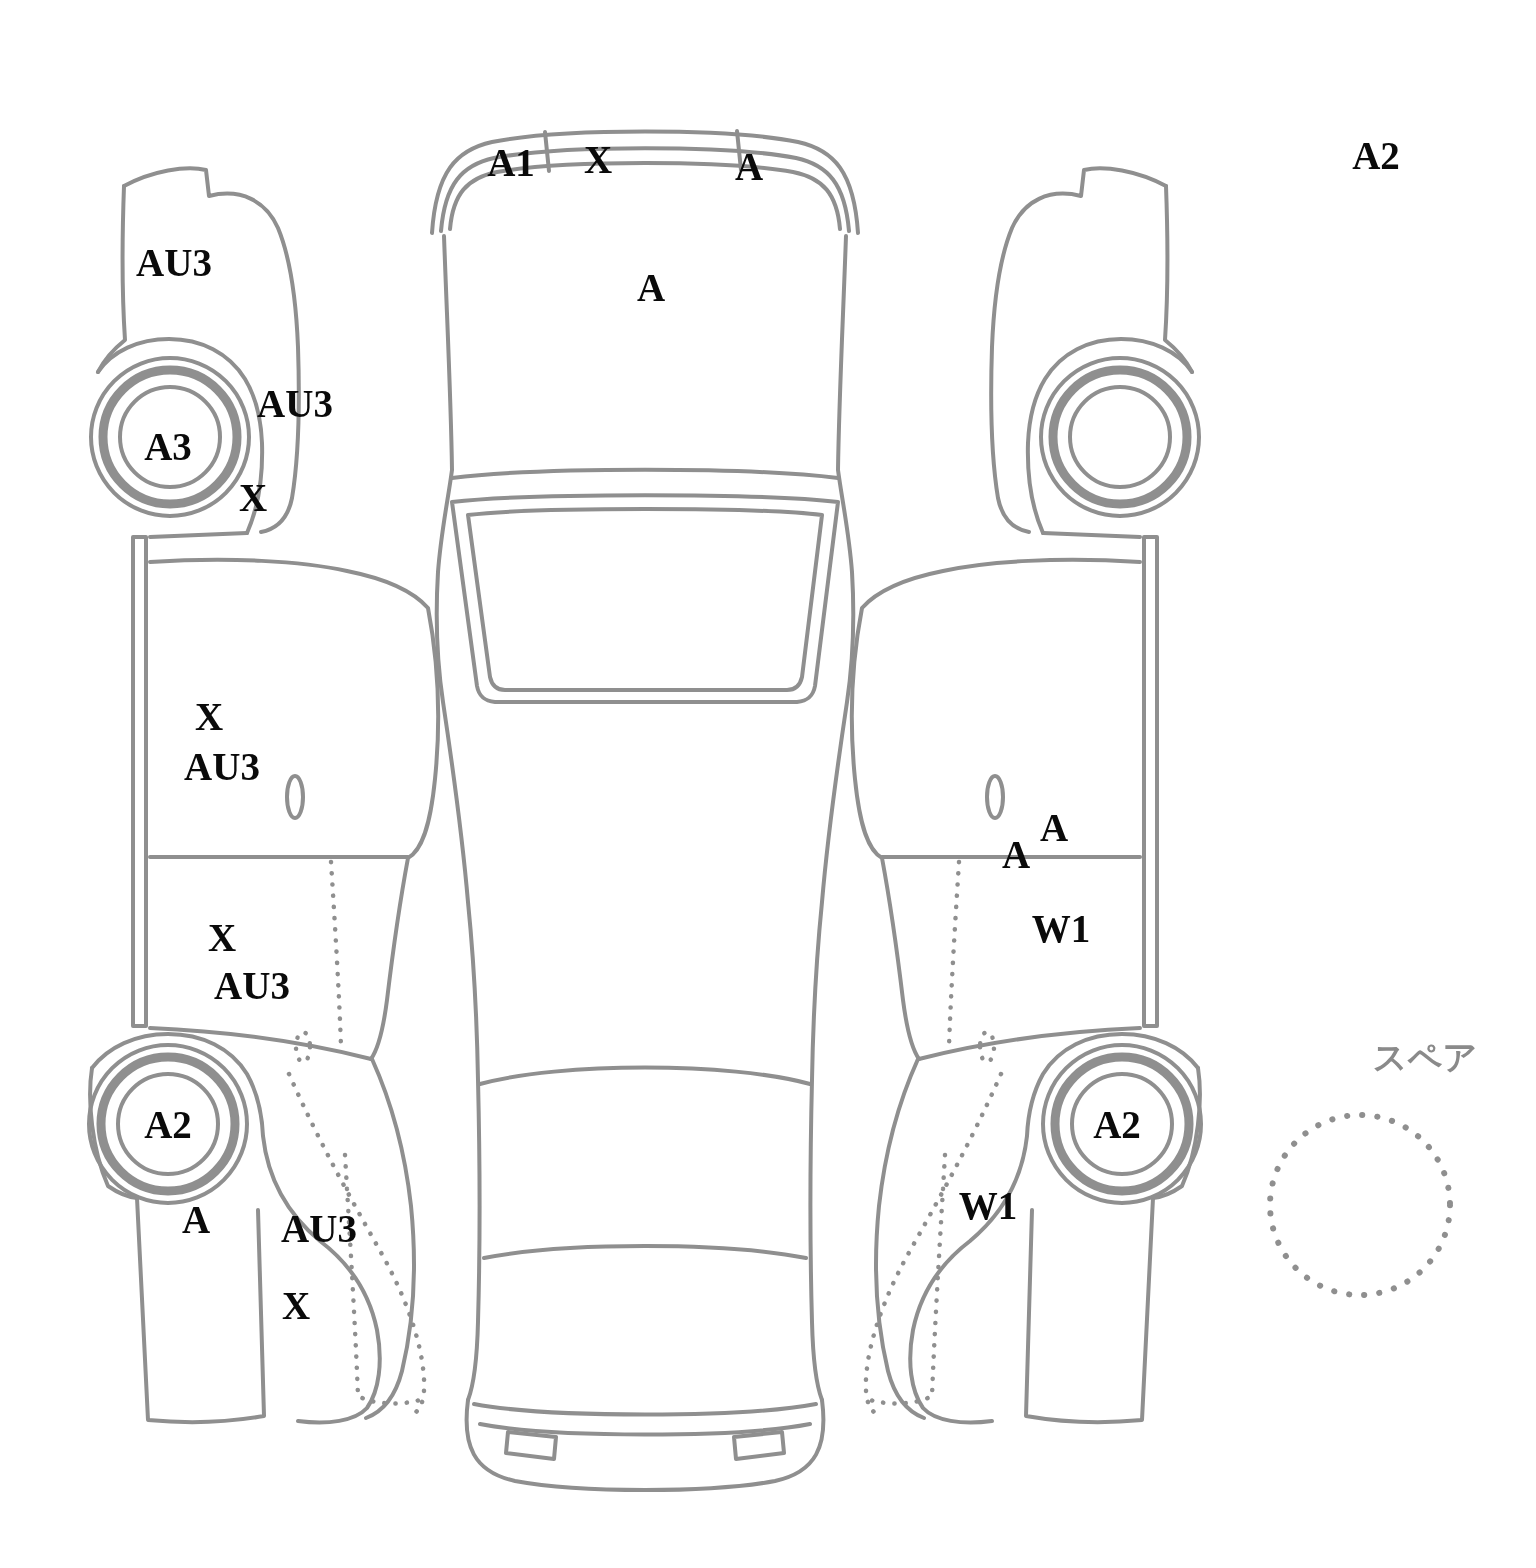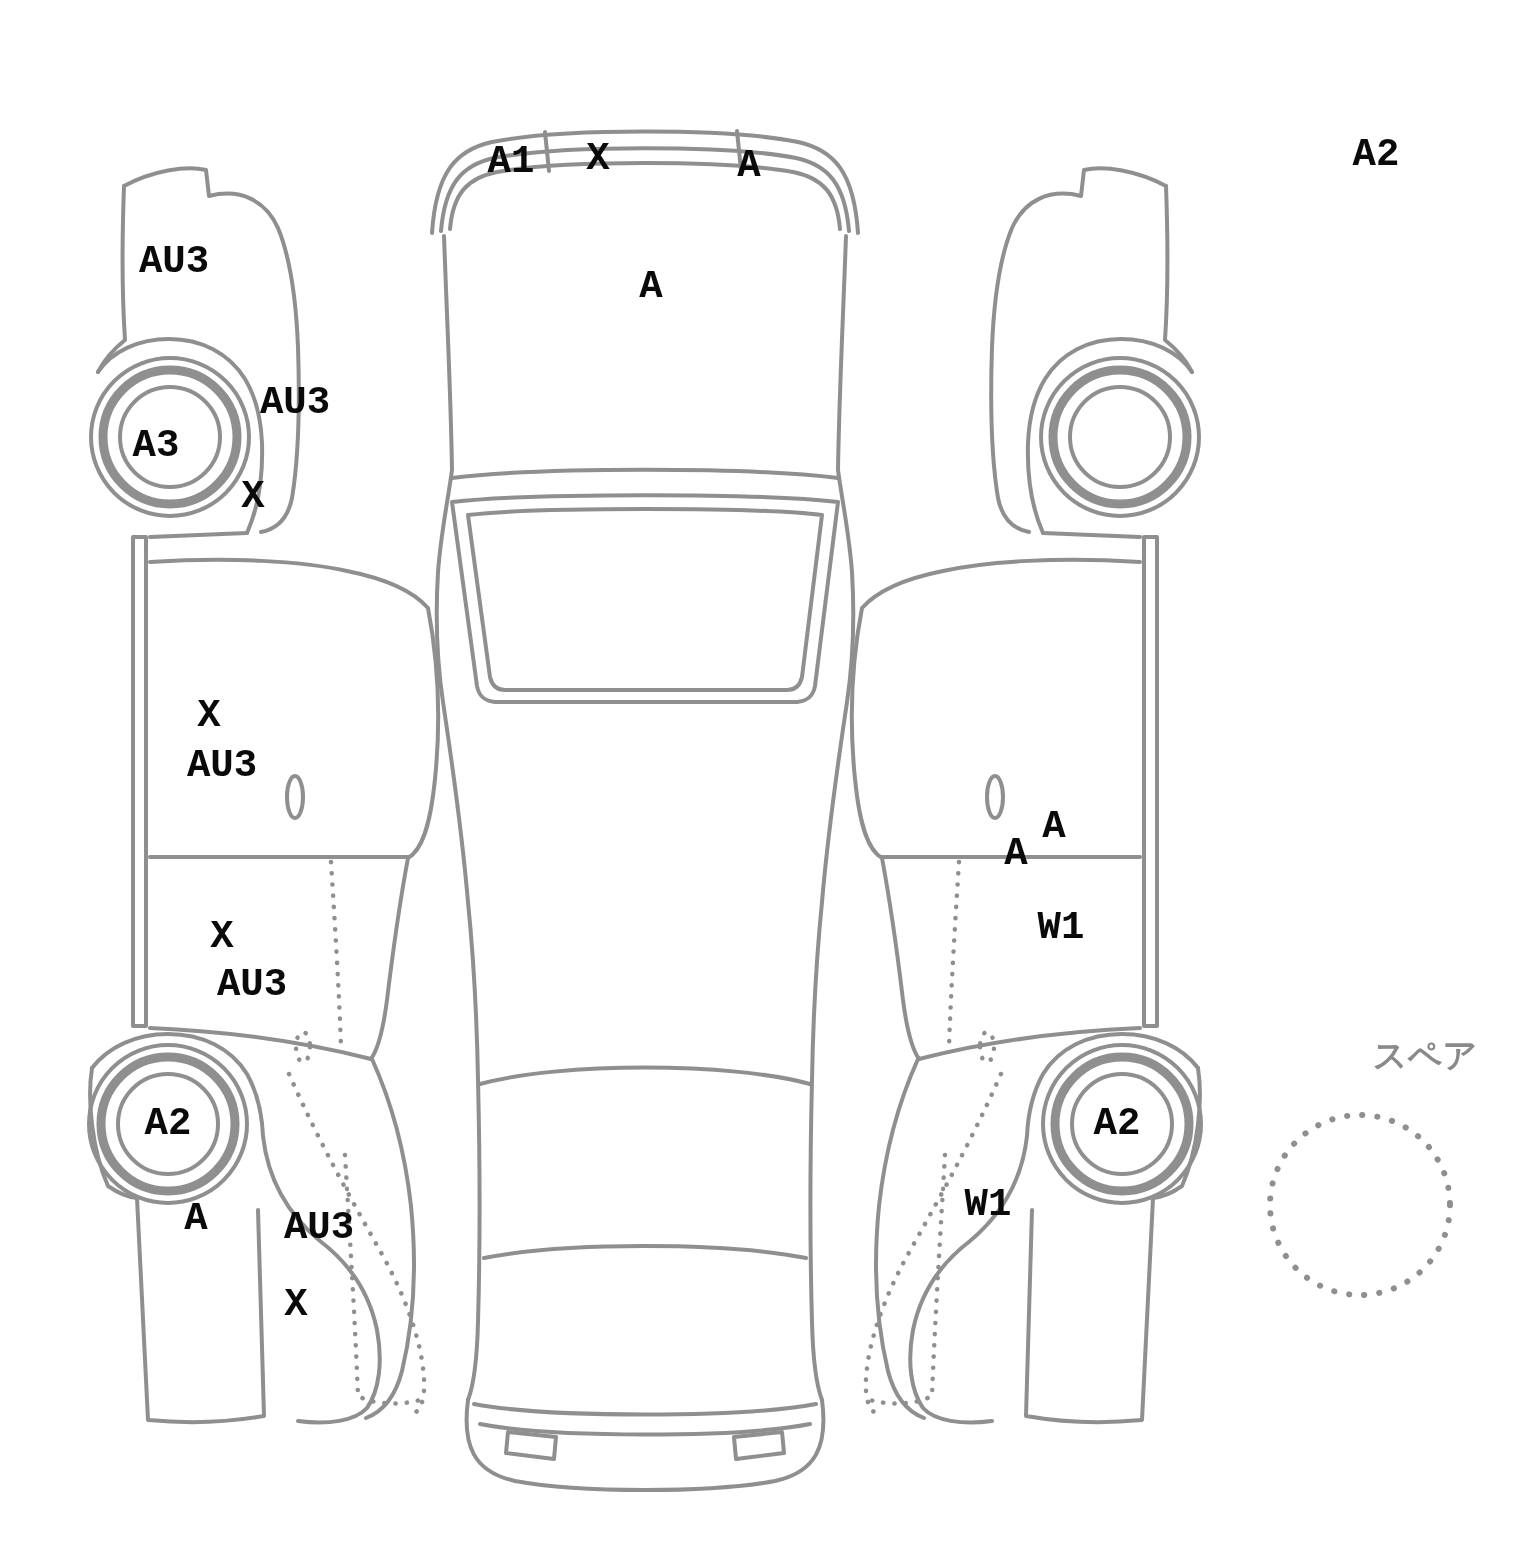--- a/index.html
+++ b/index.html
@@ -1,19 +1,19 @@
 <!DOCTYPE html>
 <html style="--background: #ffffff; --line: #8f8f8f; --label-text: #0a0a0a; --diagram-text: #8a8a8a;"><head>
 <meta charset="utf-8">
 <style>
   html,body{margin:0;padding:0;background:#ffffff;}
   .stage{
     position:relative;width:1480px;height:1568px;overflow:hidden;
     background:var(--background,#ffffff);
-    font-family:Liberation Mono, monospace;
+    font-family:Liberation Serif, serif;
   }
   .art{position:absolute;left:0;top:0;color:var(--line,#8f8f8f);}
   .dmg{
     position:absolute;transform:translate(-50%,-50%);
     font-size:39px;font-weight:600;line-height:1;white-space:nowrap;
     color:var(--label-text,#0a0a0a);
   }
   .dmg.jp{color:var(--diagram-text,#8a8a8a);font-size:34px;}
   .dot{stroke-dasharray:0.2 11;stroke-width:4.5;}
   .dot-big{stroke-dasharray:0.2 15;stroke-width:6;}
@@ -90,21 +90,21 @@
 
     <circle class="dot-big" cx="1360" cy="1205" r="90"></circle>
   </svg>
 
   <div class="dmg" style="left:511px;top:162px">A1</div>
   <div class="dmg" style="left:598px;top:159px">X</div>
   <div class="dmg" style="left:749px;top:166px">A</div>
   <div class="dmg" style="left:651px;top:287px">A</div>
   <div class="dmg" style="left:174px;top:262px">AU3</div>
   <div class="dmg" style="left:295px;top:403px">AU3</div>
-  <div class="dmg" style="left:156px;top:446px">A3</div>
+  <div class="dmg" style="left:168px;top:446px">A3</div>
   <div class="dmg" style="left:253px;top:497px">X</div>
   <div class="dmg" style="left:209px;top:716px">X</div>
   <div class="dmg" style="left:222px;top:766px">AU3</div>
   <div class="dmg" style="left:222px;top:937px">X</div>
   <div class="dmg" style="left:252px;top:985px">AU3</div>
   <div class="dmg" style="left:168px;top:1124px">A2</div>
   <div class="dmg" style="left:196px;top:1219px">A</div>
   <div class="dmg" style="left:319px;top:1228px">AU3</div>
   <div class="dmg" style="left:296px;top:1305px">X</div>
   <div class="dmg" style="left:1054px;top:827px">A</div>

